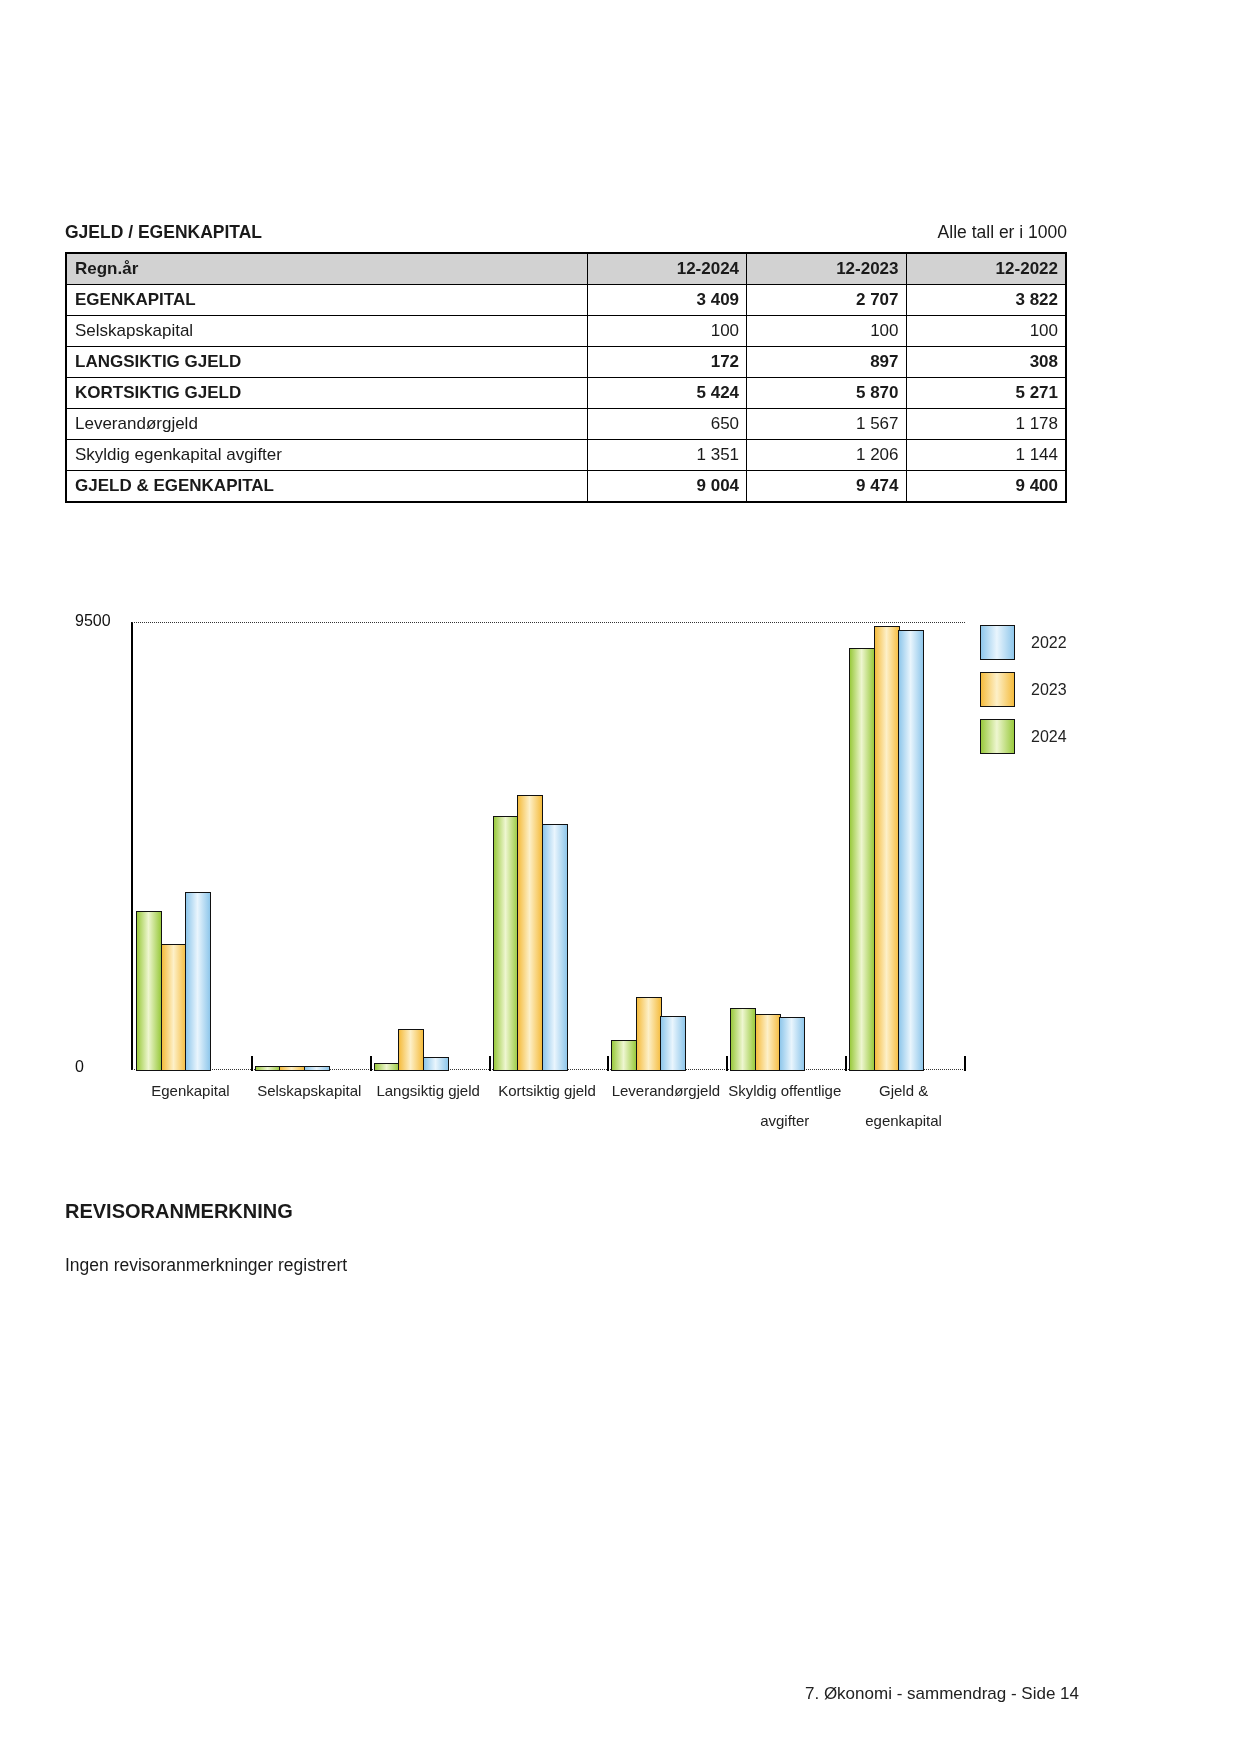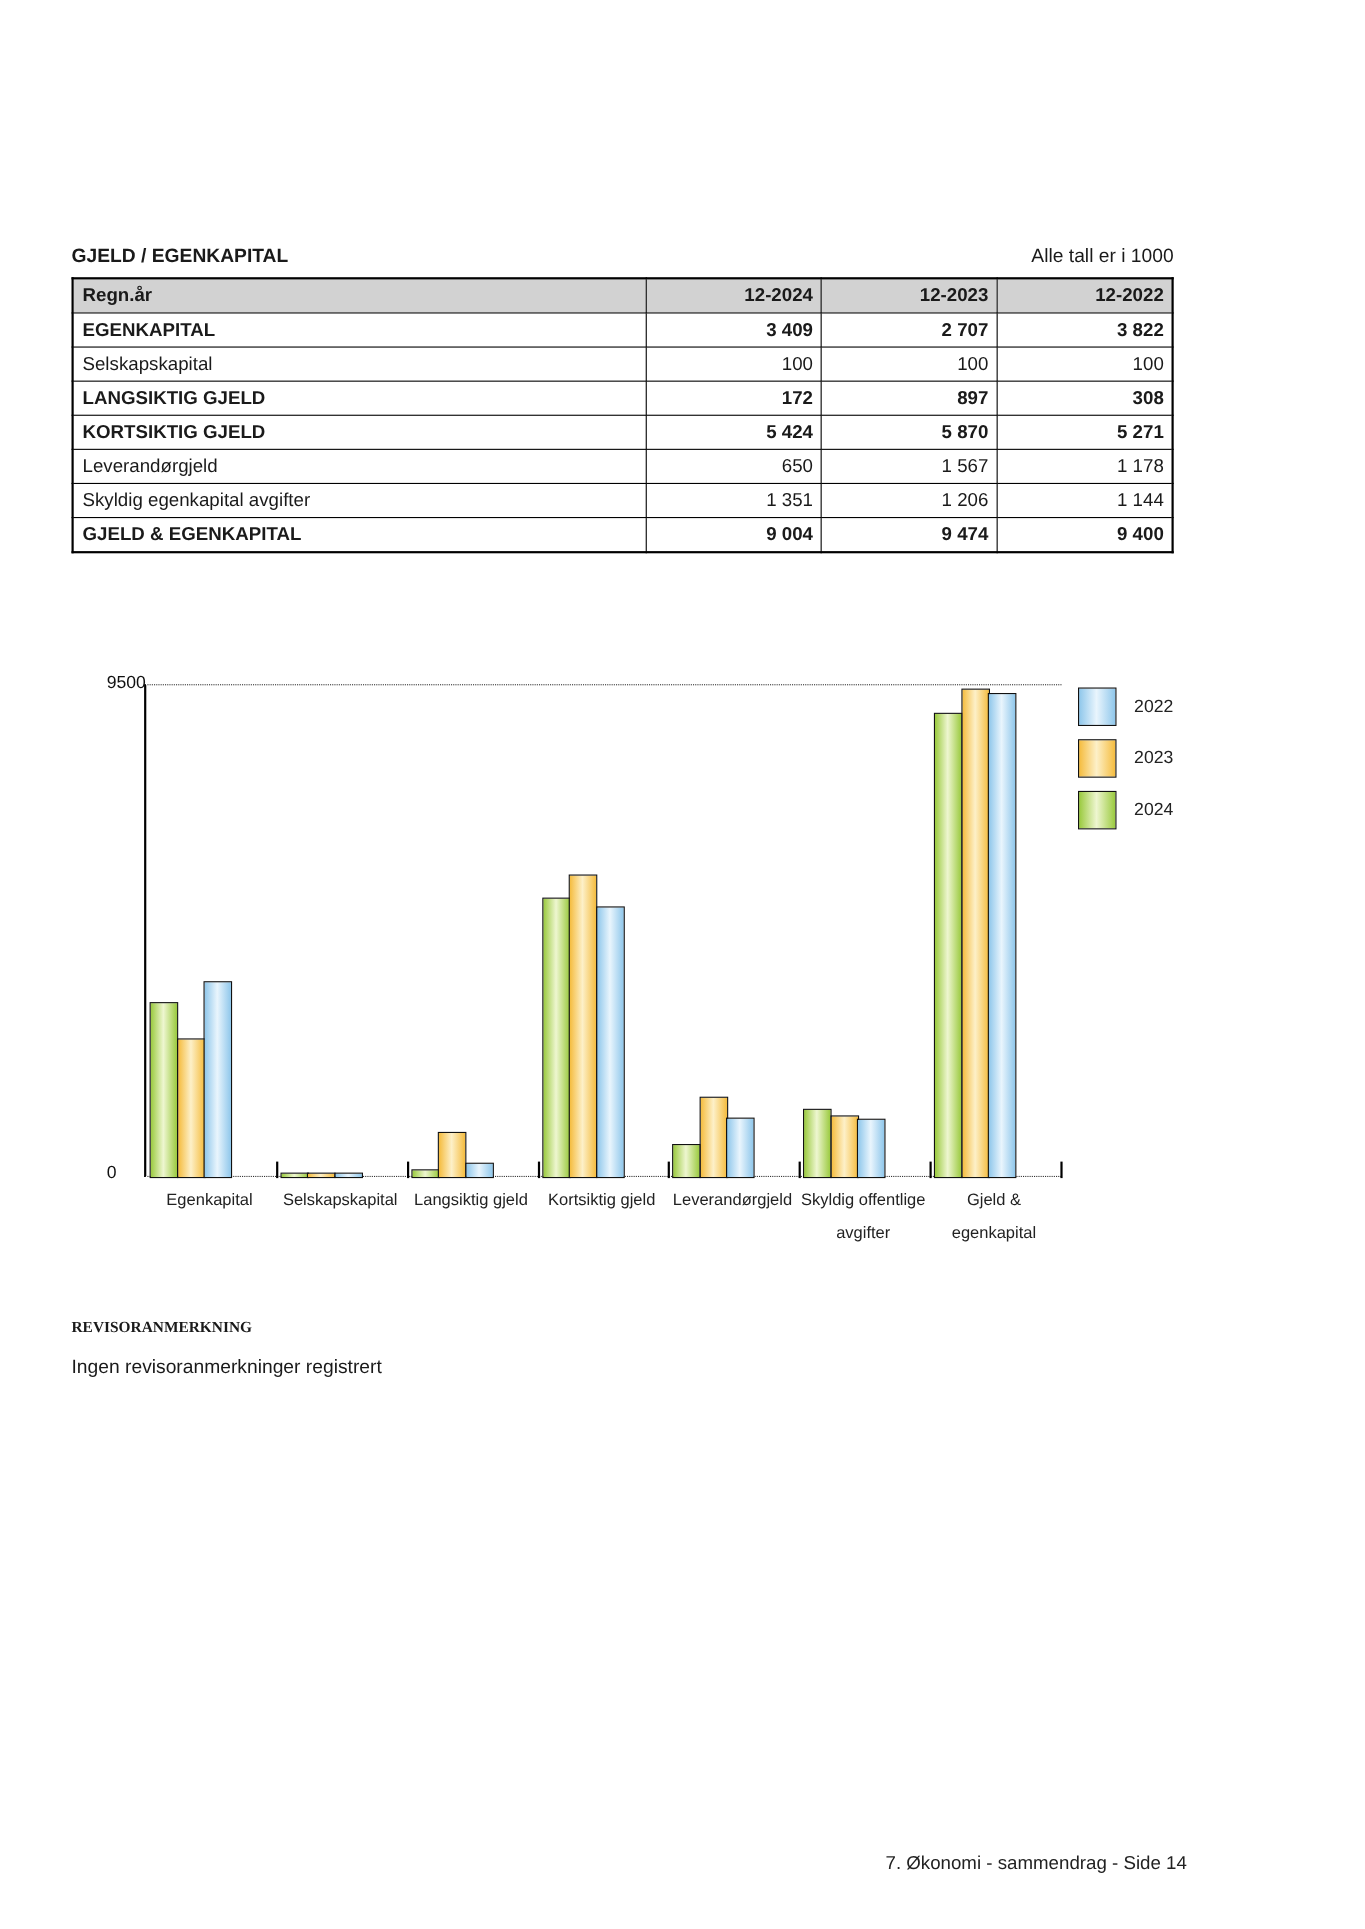--- a/index.html
+++ b/index.html
@@ -61,21 +61,21 @@
   .cluster{
     position:absolute;left:3px;bottom:-1.5px;
     display:flex;align-items:flex-end;
   }
   .bar{
     width:26px;box-sizing:border-box;
     border:1.5px solid #111;
   }
   .bar + .bar{margin-left:-1.5px;}
   .ytick{
-    position:absolute;left:97px;
+    position:absolute;left:75px;
     font-size:16px;color:#111;
     transform:translateY(-55%);
   }
   .x-labels{
     position:absolute;left:131px;top:1076px;width:832px;
     display:flex;
   }
   .x-label{
     flex:1;text-align:center;
     font-size:15px;line-height:30px;color:#222;
@@ -84,21 +84,21 @@
     position:absolute;left:980px;top:625px;
   }
   .legend-item{display:flex;align-items:center;margin-bottom:12px;}
   .legend-box{
     width:35px;height:35px;box-sizing:border-box;
     border:1.5px solid #111;
   }
   .legend-label{margin-left:16px;font-size:16px;color:#222;}
   
   .auditor{position:absolute;left:65px;top:1200px;}
-  .auditor-heading{font-size:14px;font-weight:bold;margin:0 0 16px 0;font-family:Liberation Serif, serif;}
+  .auditor-heading{font-size:20px;font-weight:bold;margin:0 0 32px 0;}
   .auditor-text{font-size:17.5px;margin:0;}
   
   .footer{
     position:absolute;right:162px;top:1684px;
     font-size:17px;color:#222;
   }
 </style>
 </head>
 <body>
 

